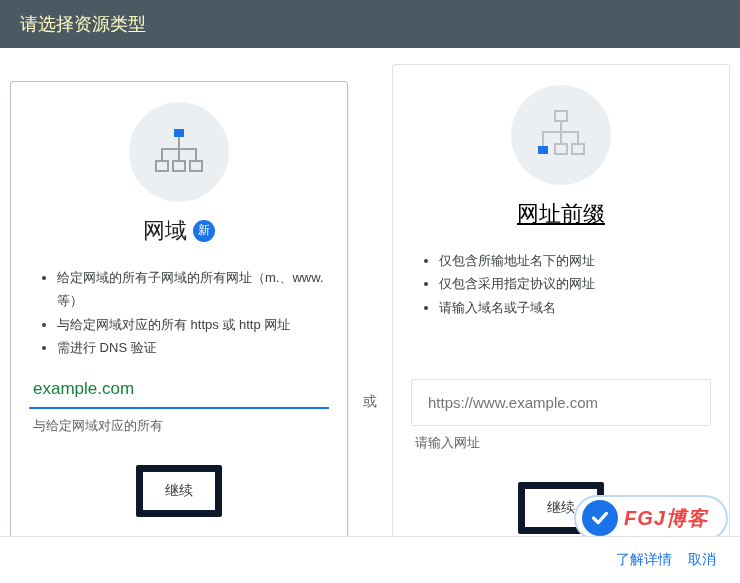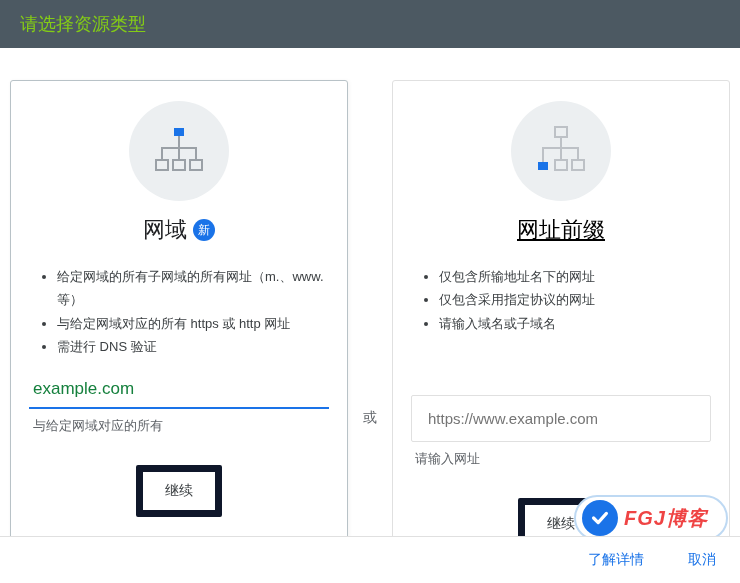--- a/index.html
+++ b/index.html
@@ -1,20 +1,20 @@
 <!DOCTYPE html>
 <html><head>
 <meta charset="utf-8">
 <style>
   * { box-sizing: border-box; margin: 0; padding: 0; }
   body { font-family: "Microsoft YaHei", Arial, sans-serif; background: #fff; width: 740px; height: 583px; overflow: hidden; position: relative; }
   
-  .header { background: #4c5962; color: #84cc16; padding: 12px 20px; font-size: 18px; font-weight: 400; }
+  .header { background: #4c5962; color: #fef9c3; padding: 12px 20px; font-size: 18px; font-weight: 400; }
   
-  .content { display: flex; align-items: flex-start; padding: 32px 10px 0 10px; position: relative; }
+  .content { display: flex; align-items: center; padding: 16px 10px 0 10px; position: relative; }
   
   .card { background: #fff; border: 1px solid #e0e0e0; border-radius: 3px; flex: 1; padding: 20px 18px 25px 18px; min-height: 420px; display: flex; flex-direction: column; align-items: center; }
   .card.active { border: 1px solid #b8c2c7; box-shadow: 1px 1px 4px rgba(0,0,0,0.05); }
   
   .icon-circle { width: 100px; height: 100px; border-radius: 50%; background: #eceff1; display: flex; align-items: center; justify-content: center; margin-bottom: 14px; }
   
   .card-title-row { display: flex; align-items: center; justify-content: center; margin-bottom: 20px; gap: 6px; }
   .card-title { font-size: 22px; font-weight: 500; color: #202124; }
   .badge { background: #1a73e8; color: #fff; border-radius: 50%; width: 22px; height: 22px; font-size: 12px; display: flex; align-items: center; justify-content: center; }
   .card-title.muted { color: #000000; text-decoration: underline; }
@@ -25,21 +25,21 @@
   
   .input-wrap { align-self: stretch; margin-bottom: 30px; }
   .textfield-active { width: 100%; border: none; border-bottom: 2px solid #1a73e8; background: transparent; padding: 8px 4px; font-size: 17px; color: #15803d; outline: none; }
   .textfield-inactive { width: 100%; border: 1px solid #e0e0e0; background: #fff; padding: 14px 16px; font-size: 15px; color: #9aa0a6; outline: none; border-radius: 2px; margin-top: 48px; }
   .helper { font-size: 13px; color: #5f6368; margin-top: 8px; padding-left: 4px; }
   
   .continue-btn { border: 7px solid #0f172a; background: #fff; padding: 10px 22px; font-size: 14px; color: #3c4043; cursor: pointer; border-radius: 2px; }
   
   .or-sep { align-self: center; padding: 0 15px; font-size: 14px; color: #5f6368; margin-top: 180px; }
   
-  .footer { position: absolute; bottom: 0; left: 0; right: 0; border-top: 1px solid #e0e0e0; display: flex; justify-content: flex-end; padding: 14px 24px; gap: 44px; background: #fff; }
+  .footer { position: absolute; bottom: 0; left: 0; right: 0; border-top: 1px solid #e0e0e0; display: flex; justify-content: flex-end; padding: 14px 24px; gap: 16px; background: #fff; }
   .footer-link { font-size: 14px; color: #1a73e8; cursor: pointer; }
   
   .watermark { position: absolute; right: 12px; bottom: 42px; display: flex; align-items: center; gap: 6px; background: #fff; border: 2px solid #bed9f3; border-radius: 28px; padding: 3px 18px 3px 6px; }
   .watermark-circle { width: 36px; height: 36px; border-radius: 50%; background: #1a73e8; display:flex; align-items:center; justify-content:center; }
   .watermark-text { font-size: 20px; font-weight: 700; font-style: italic; color: #ef4444; letter-spacing: 1px; }
 </style>
 </head>
 <body>
 
 <div class="header">

